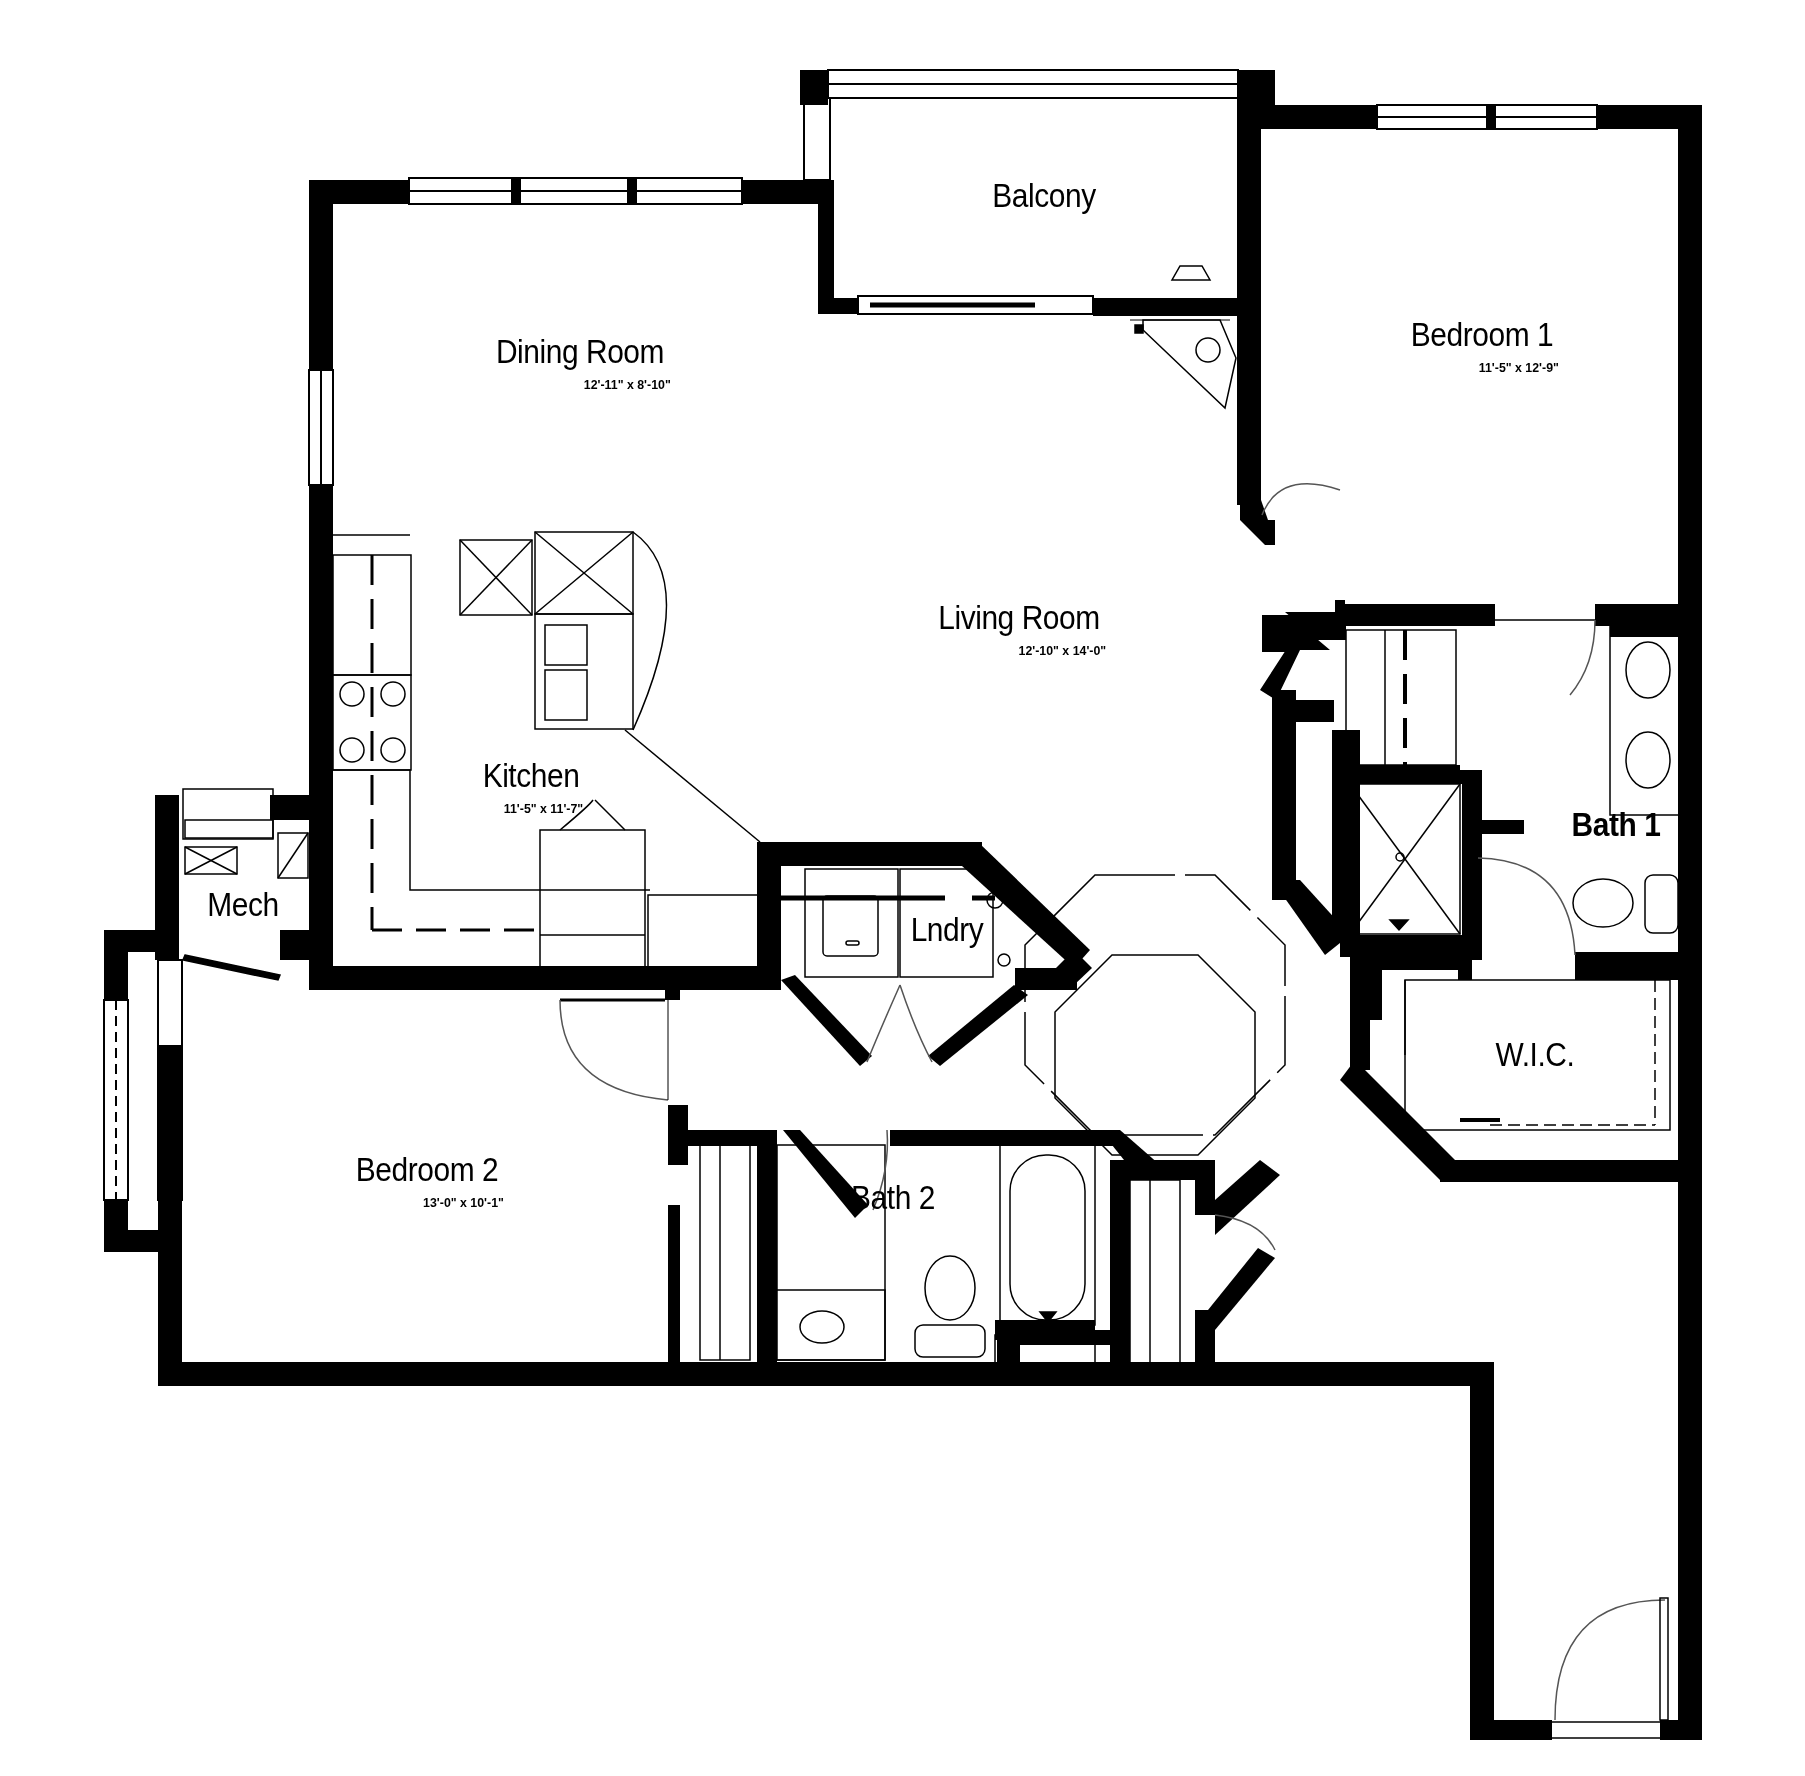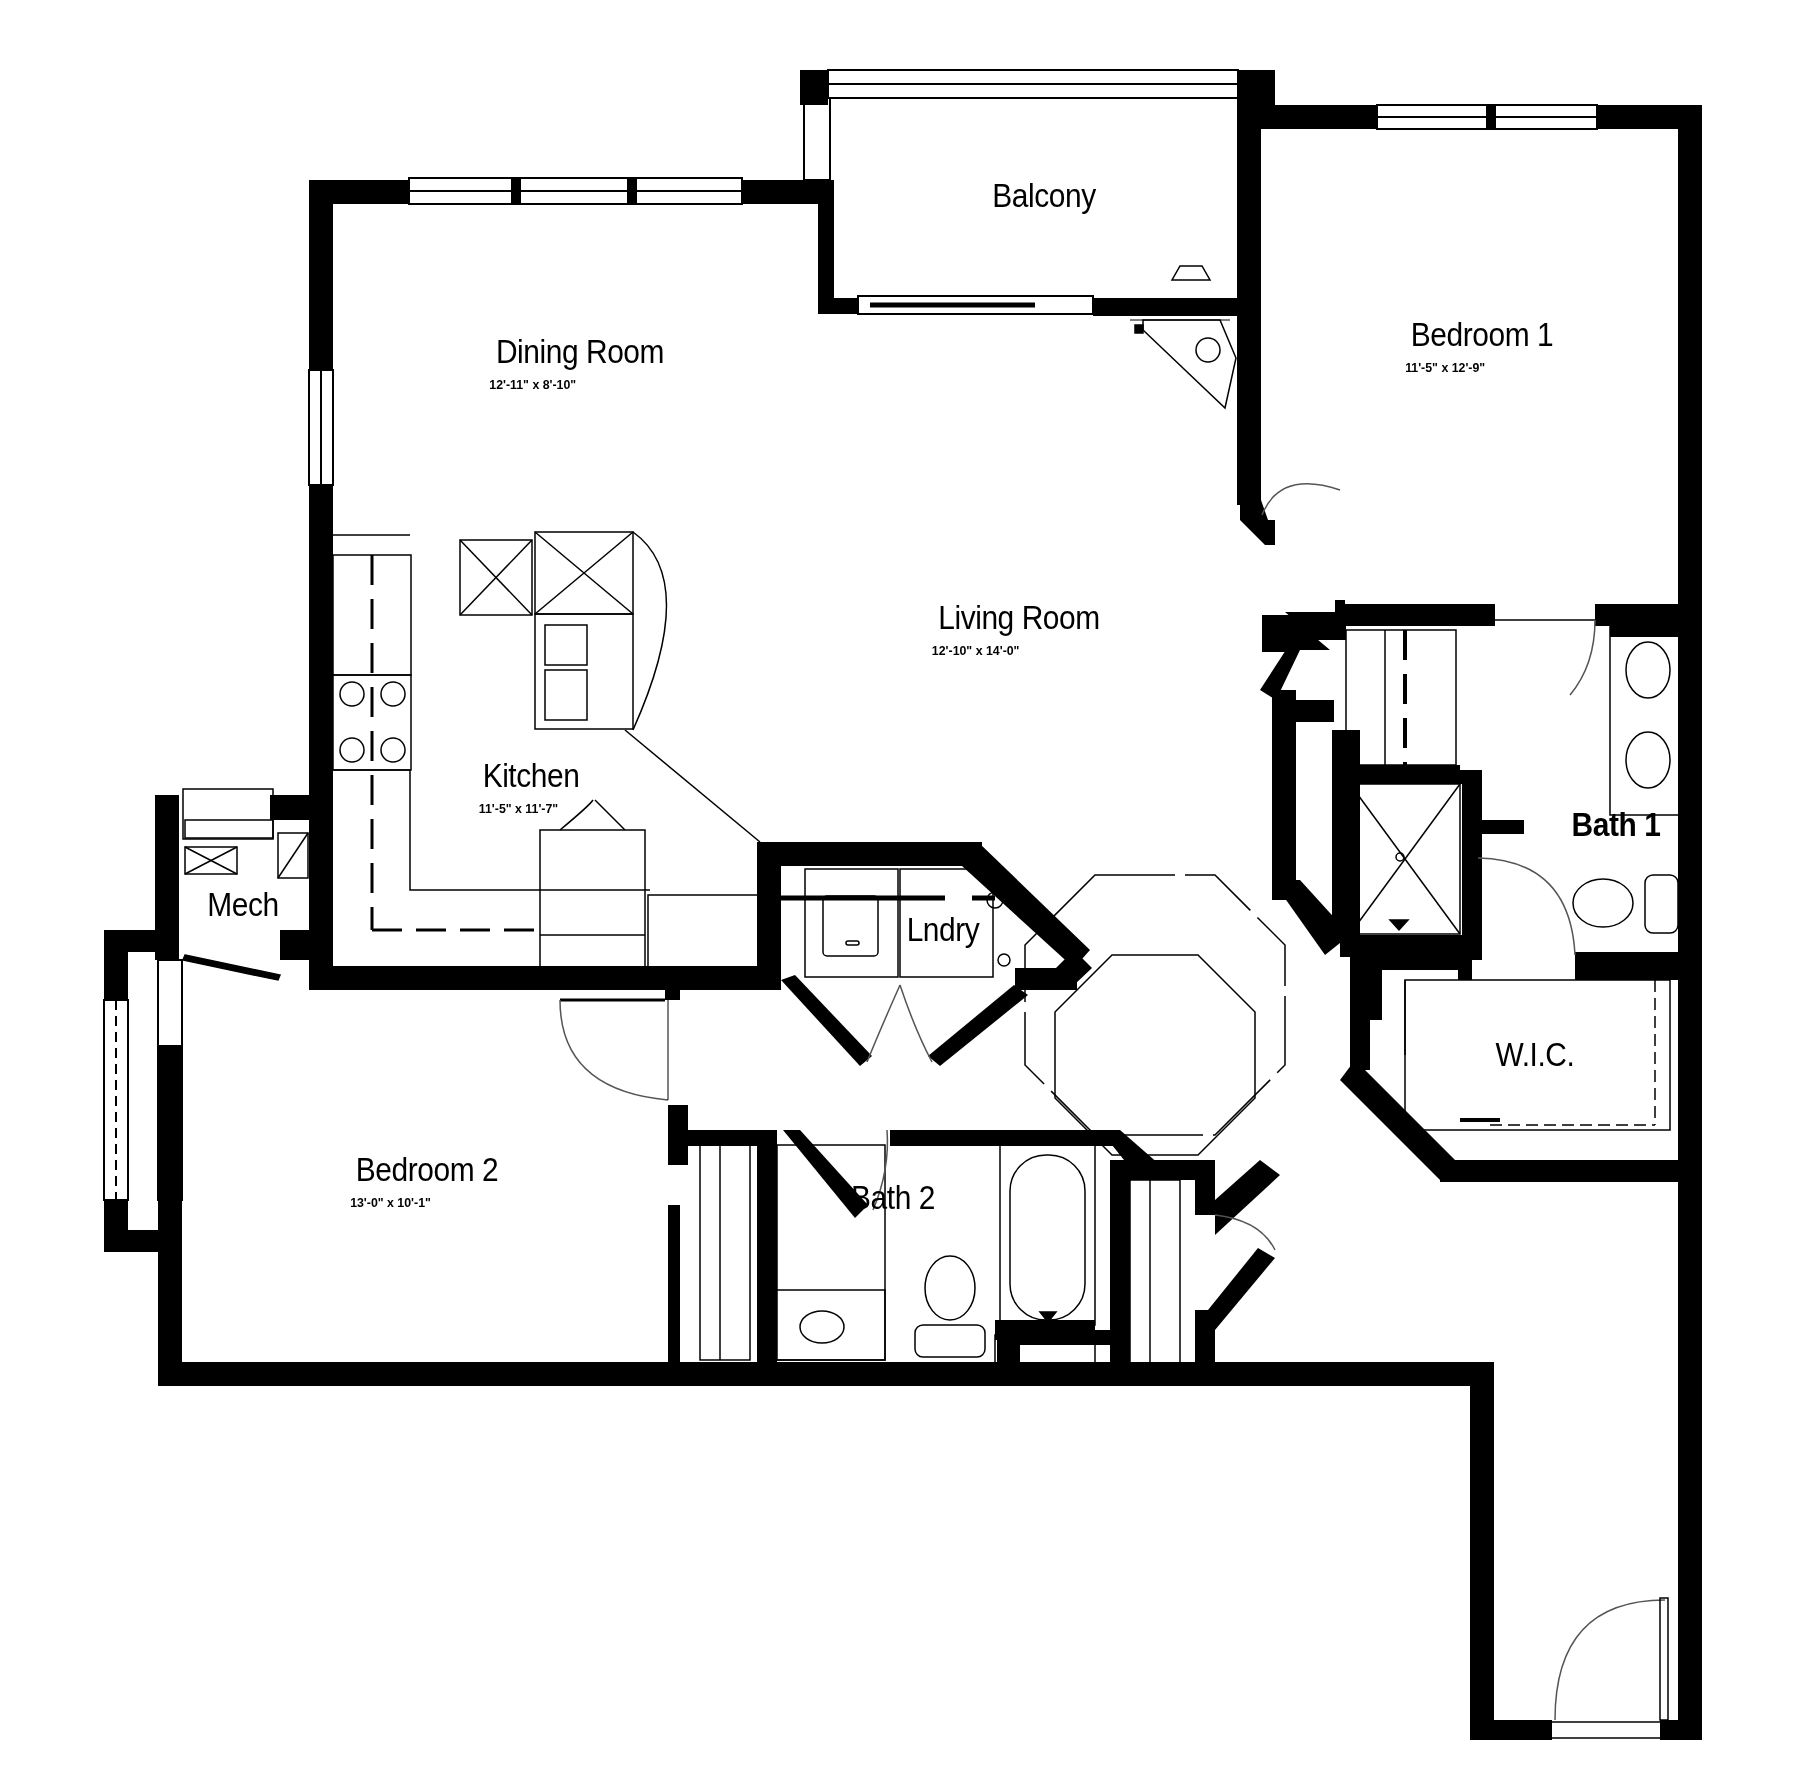--- a/index.html
+++ b/index.html
@@ -1,20 +1,20 @@
 <!DOCTYPE html>
 <html><head>
 <meta charset="utf-8">
 <style>
   html, body { margin:0; padding:0; background:#ffffff; }
   body { width:1805px; height:1776px; position:relative; overflow:hidden; font-family:"Liberation Sans", sans-serif; }
   #plan { position:absolute; left:0; top:0; width:1805px; height:1776px; }
   .room-name { font-size:34px; letter-spacing:-0.5px; transform:translateX(-50%) scaleX(0.88); }
   .room-dim { font-size:13px; font-weight:bold; margin-top:6px; transform:scaleX(0.95); }
-  .room-block { position:absolute; transform:translateX(-50%); text-align:left; }
+  .room-block { position:absolute; transform:translateX(-50%); text-align:right; }
   .room-block .room-name { transform:scaleX(0.88); display:block; }
   .room-block .room-dim { display:block; }
 </style>
 </head>
 <body>
 
 <svg id="plan" viewBox="0 0 1805 1776" xmlns="http://www.w3.org/2000/svg">
   <g fill="#000">
 
     <rect x="309" y="180" width="24" height="190"></rect>
@@ -275,21 +275,21 @@
   <span class="room-name">Living Room</span>
   <span class="room-dim">12'-10" x 14'-0"</span>
 </div>
 <div class="room-block" style="left:517px; top:756px;margin-left:14px;">
   <span class="room-name">Kitchen</span>
   <span class="room-dim">11'-5" x 11'-7"</span>
 </div>
 <div class="room-block" style="left:243px; top:885px;">
   <span class="room-name">Mech</span>
 </div>
-<div class="room-block" style="left:943px; top:910px;">
+<div class="room-block" style="left:943px; top:910px;padding-left:8px;">
   <span class="room-name">Lndry</span>
 </div>
 <div class="room-block" style="left:1616px; top:805px;font-weight:bold;">
   <span class="room-name">Bath 1</span>
 </div>
 <div class="room-block" style="left:1535px; top:1035px;">
   <span class="room-name">W.I.C.</span>
 </div>
 <div class="room-block" style="left:427px; top:1150px;">
   <span class="room-name">Bedroom 2</span>

